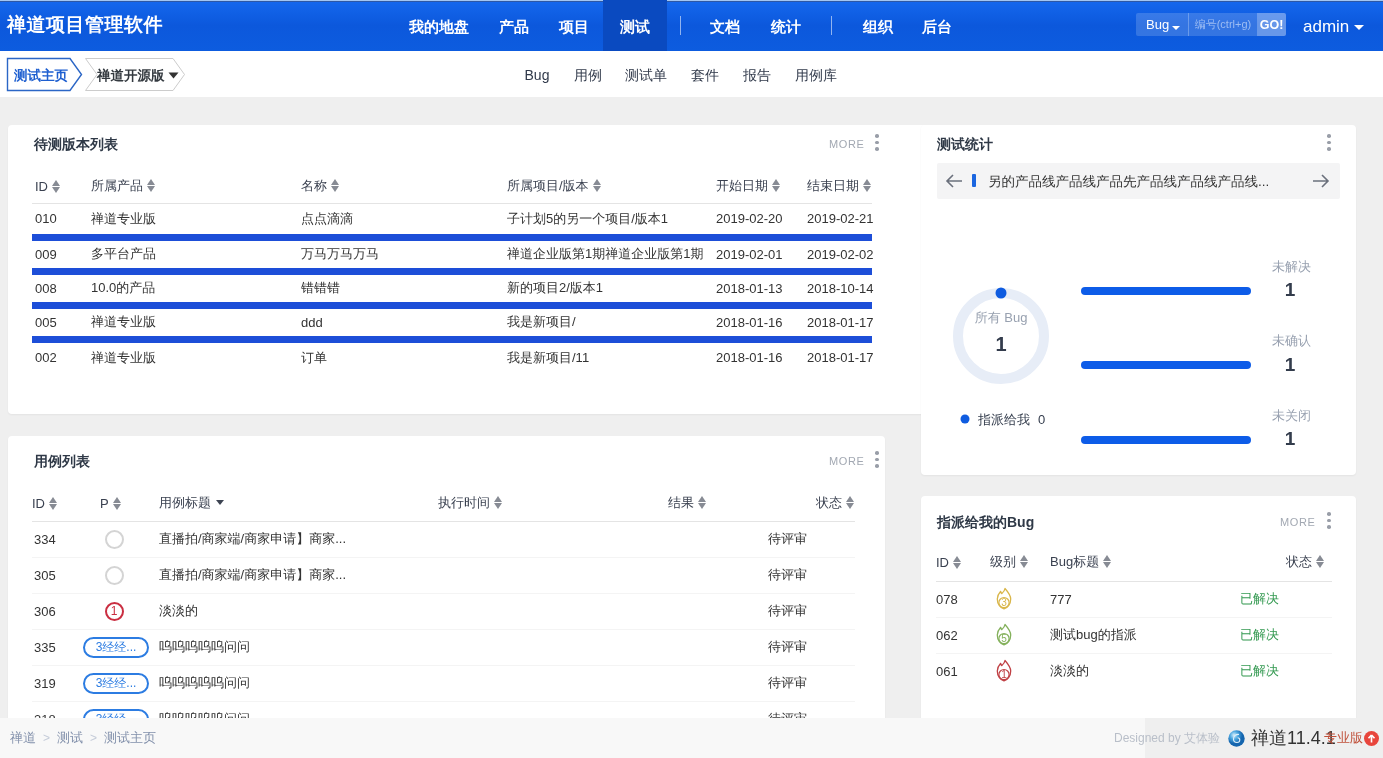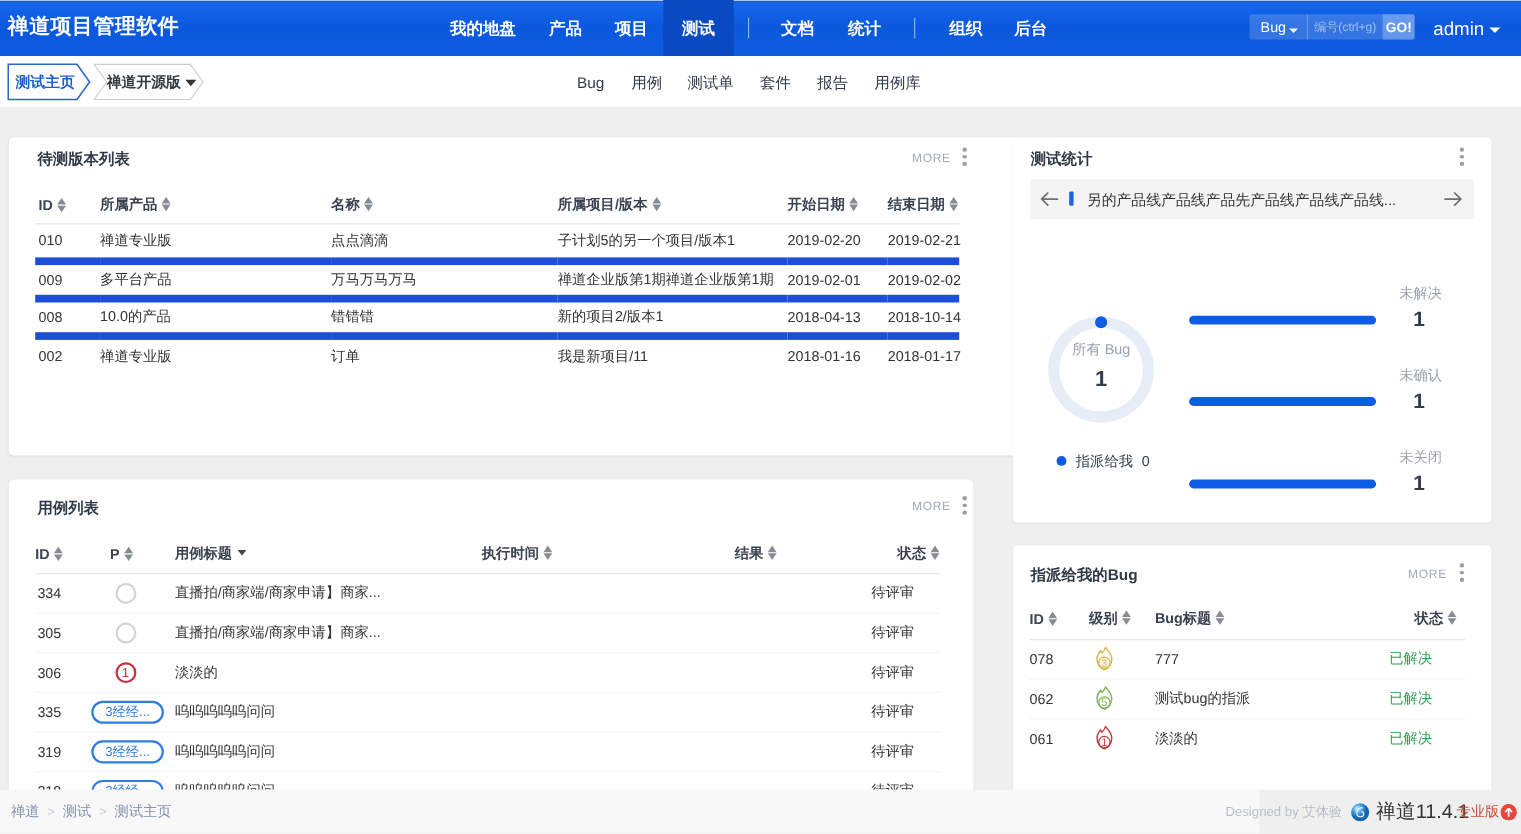--- a/index.html
+++ b/index.html
@@ -30,43 +30,43 @@
 .main{position:absolute;left:0;top:97px;width:1383px;height:621px;overflow:hidden}
 .panel{position:absolute;background:#fff;border-radius:4px;box-shadow:0 1px 2px rgba(0,0,0,.05);overflow:hidden}
 .ptitle2{position:absolute;font-size:14px;font-weight:bold;color:#2f3947}
 #t1 thead tr{border-bottom:1px solid #e4e4e4}
 #t1 th{padding-top:5px}
 #t1 th:first-child,#t1 td:first-child{padding-left:3px}
 #t1 tbody tr{height:34px;border-bottom:7px solid #1d4ed8}
 #t1 tbody tr:last-child{border-bottom:none}
 #t2 thead tr{border-bottom:1px solid #e4e4e4}
 #t2 tbody tr{height:36px;border-bottom:1px solid #f4f4f4}
-#t2 .st{text-align:center}
+#t2 .st{text-align:left}
 #t2 td:nth-child(2){text-align:center;padding-right:14px}
 #t2 th{padding-top:4px}
 .circ{display:inline-block;width:19px;height:19px;border-radius:50%;border:2px solid #d4d4d4;vertical-align:middle}
 .circ.red{border-color:#ca2e41;color:#ca2e41;font-size:12px;line-height:15px;text-align:center}
 .pill{display:inline-block;width:66px;height:21px;border-radius:11px;border:2px solid #2c7ce2;color:#2c7ce2;font-size:12px;line-height:17px;text-align:center;vertical-align:middle}
 .more{position:absolute;font-size:11px;color:#a2a8b2;letter-spacing:.6px}
 .dots{position:absolute;width:4px}
 .dots i{display:block;width:3.6px;height:3.6px;border-radius:50%;background:#999ea8;margin-bottom:3px}
 table{border-collapse:collapse;table-layout:fixed}
-th{font-size:13px;font-weight:bold;color:#3a4150;text-align:left;padding:0}
+th{font-size:13px;font-weight:normal;color:#3a4150;text-align:left;padding:0}
 td{font-size:13px;color:#333;padding:0;white-space:nowrap}th{white-space:nowrap}
 .si{display:inline-block;width:9px;height:13px;position:relative;margin-left:4px;vertical-align:-2px}
 .si::before{content:"";position:absolute;top:0;left:0;border-left:4.5px solid transparent;border-right:4.5px solid transparent;border-bottom:6px solid #878b94}
 .si::after{content:"";position:absolute;bottom:0;left:0;border-left:4.5px solid transparent;border-right:4.5px solid transparent;border-top:6px solid #878b94}
 .sd{display:inline-block;margin-left:5px;vertical-align:2px;border-left:4.5px solid transparent;border-right:4.5px solid transparent;border-top:5.5px solid #3d4452}
 .selbar{position:absolute;left:16px;top:38px;width:403px;height:36px;background:#f4f4f5;border-radius:2px}
 .bluetick{position:absolute;left:35px;top:11px;width:4px;height:13px;background:#1b66e0;border-radius:1px}
 .seltext{position:absolute;left:51px;top:0;height:36px;line-height:37px;font-size:13.5px;color:#333}
 #t3 thead tr{border-bottom:1px solid #e4e4e4}
 #t3 tbody tr{height:36px;border-bottom:1px solid #f4f4f4}
 #t3 tbody tr:last-child{border-bottom:none}
-#t3 .st{text-align:center;color:#359a52;padding-right:7px}
+#t3 .st{text-align:left;color:#359a52;padding-right:7px}
 .flame{vertical-align:middle;margin-left:4px}
 .fp{fill:none;stroke-width:1.3;stroke-linecap:round;stroke-linejoin:round}
 
 .footer{position:absolute;left:0;top:718px;width:1145px;height:40px;background:#f8f8f8}
 .fcrumb{position:absolute;left:10px;top:0;height:40px;line-height:40px;font-size:13px;color:#8290ab}
 .fcrumb .sep{color:#c4cbd8;margin:0 7px;font-size:12px}
 .fright{position:absolute;right:0;top:0;height:40px;line-height:40px}
 </style>
 </head>
 <body>
@@ -154,22 +154,30 @@
             <td>万马万马万马</td>
             <td>禅道企业版第1期禅道企业版第1期</td>
             <td>2019-02-01</td>
             <td>2019-02-02</td>
           </tr>
         <tr>
             <td>008</td>
             <td>10.0的产品</td>
             <td>错错错</td>
             <td>新的项目2/版本1</td>
-            <td>2018-04-13</td>
+            <td>2018-01-13</td>
             <td>2018-10-14</td>
+          </tr>
+        <tr>
+            <td>005</td>
+            <td>禅道专业版</td>
+            <td>ddd</td>
+            <td>我是新项目/</td>
+            <td>2018-01-16</td>
+            <td>2018-01-17</td>
           </tr>
         <tr>
             <td>002</td>
             <td>禅道专业版</td>
             <td>订单</td>
             <td>我是新项目/11</td>
             <td>2018-01-16</td>
             <td>2018-01-17</td>
           </tr>
       </tbody>

